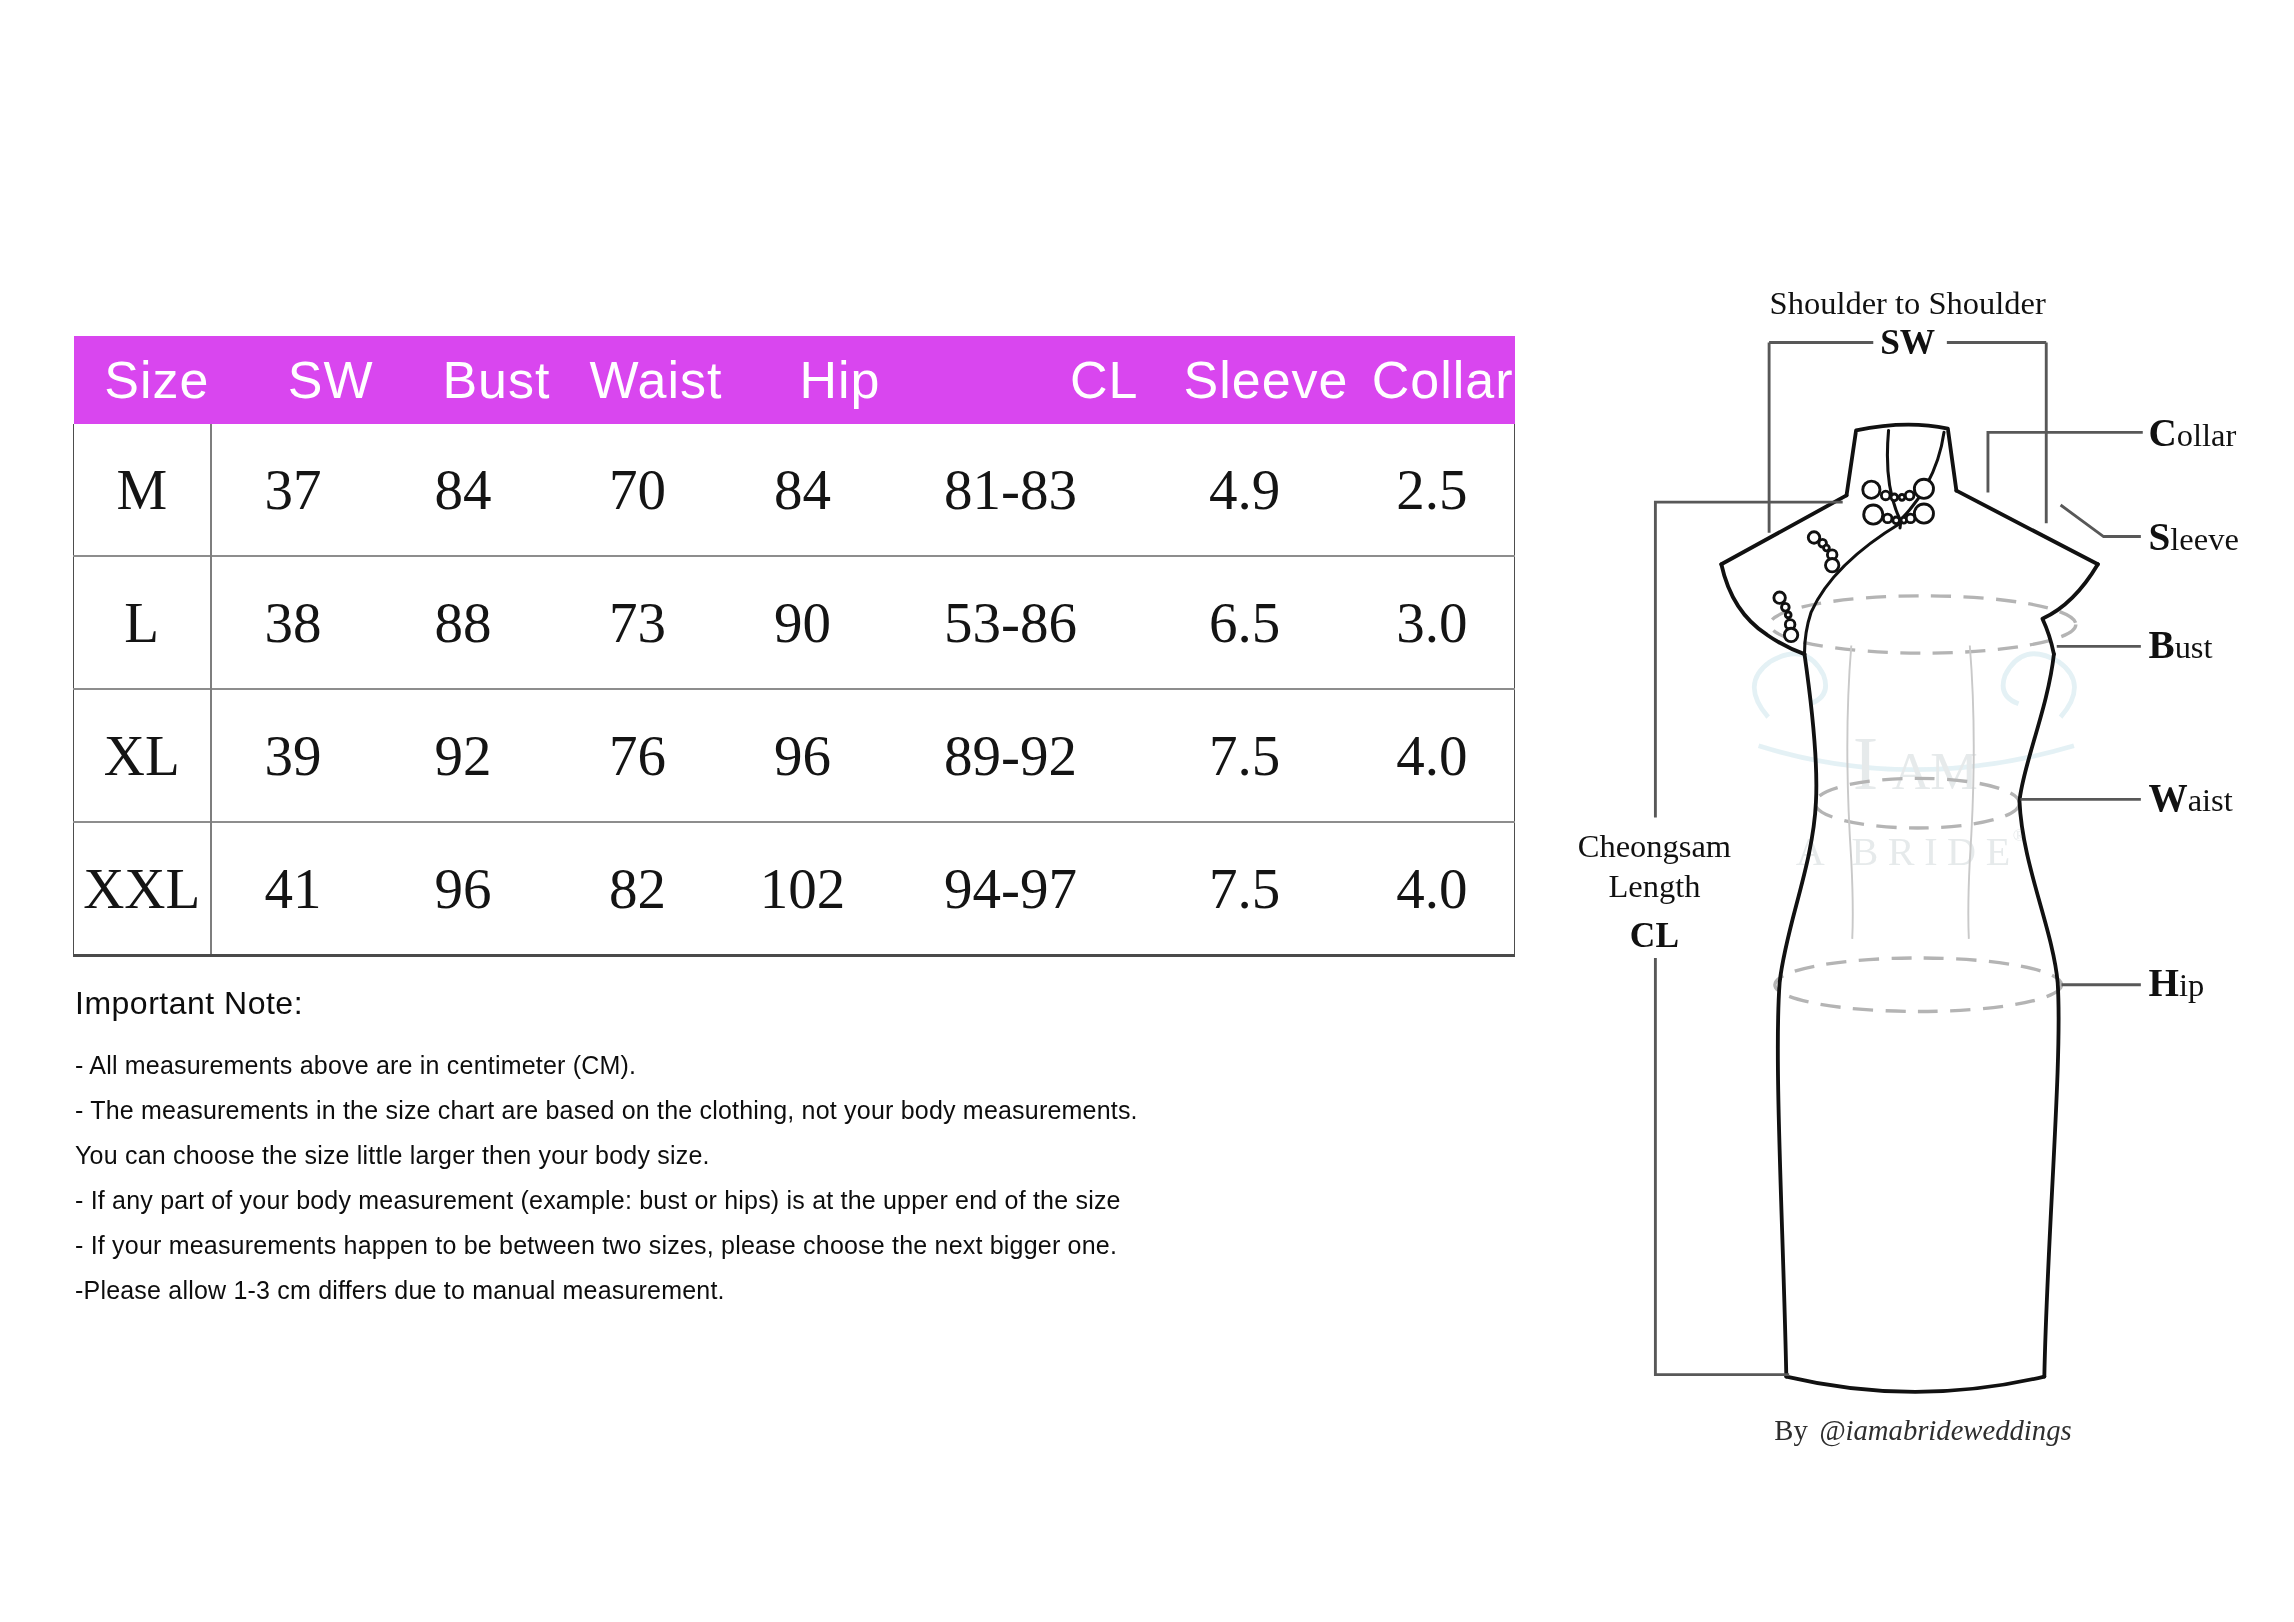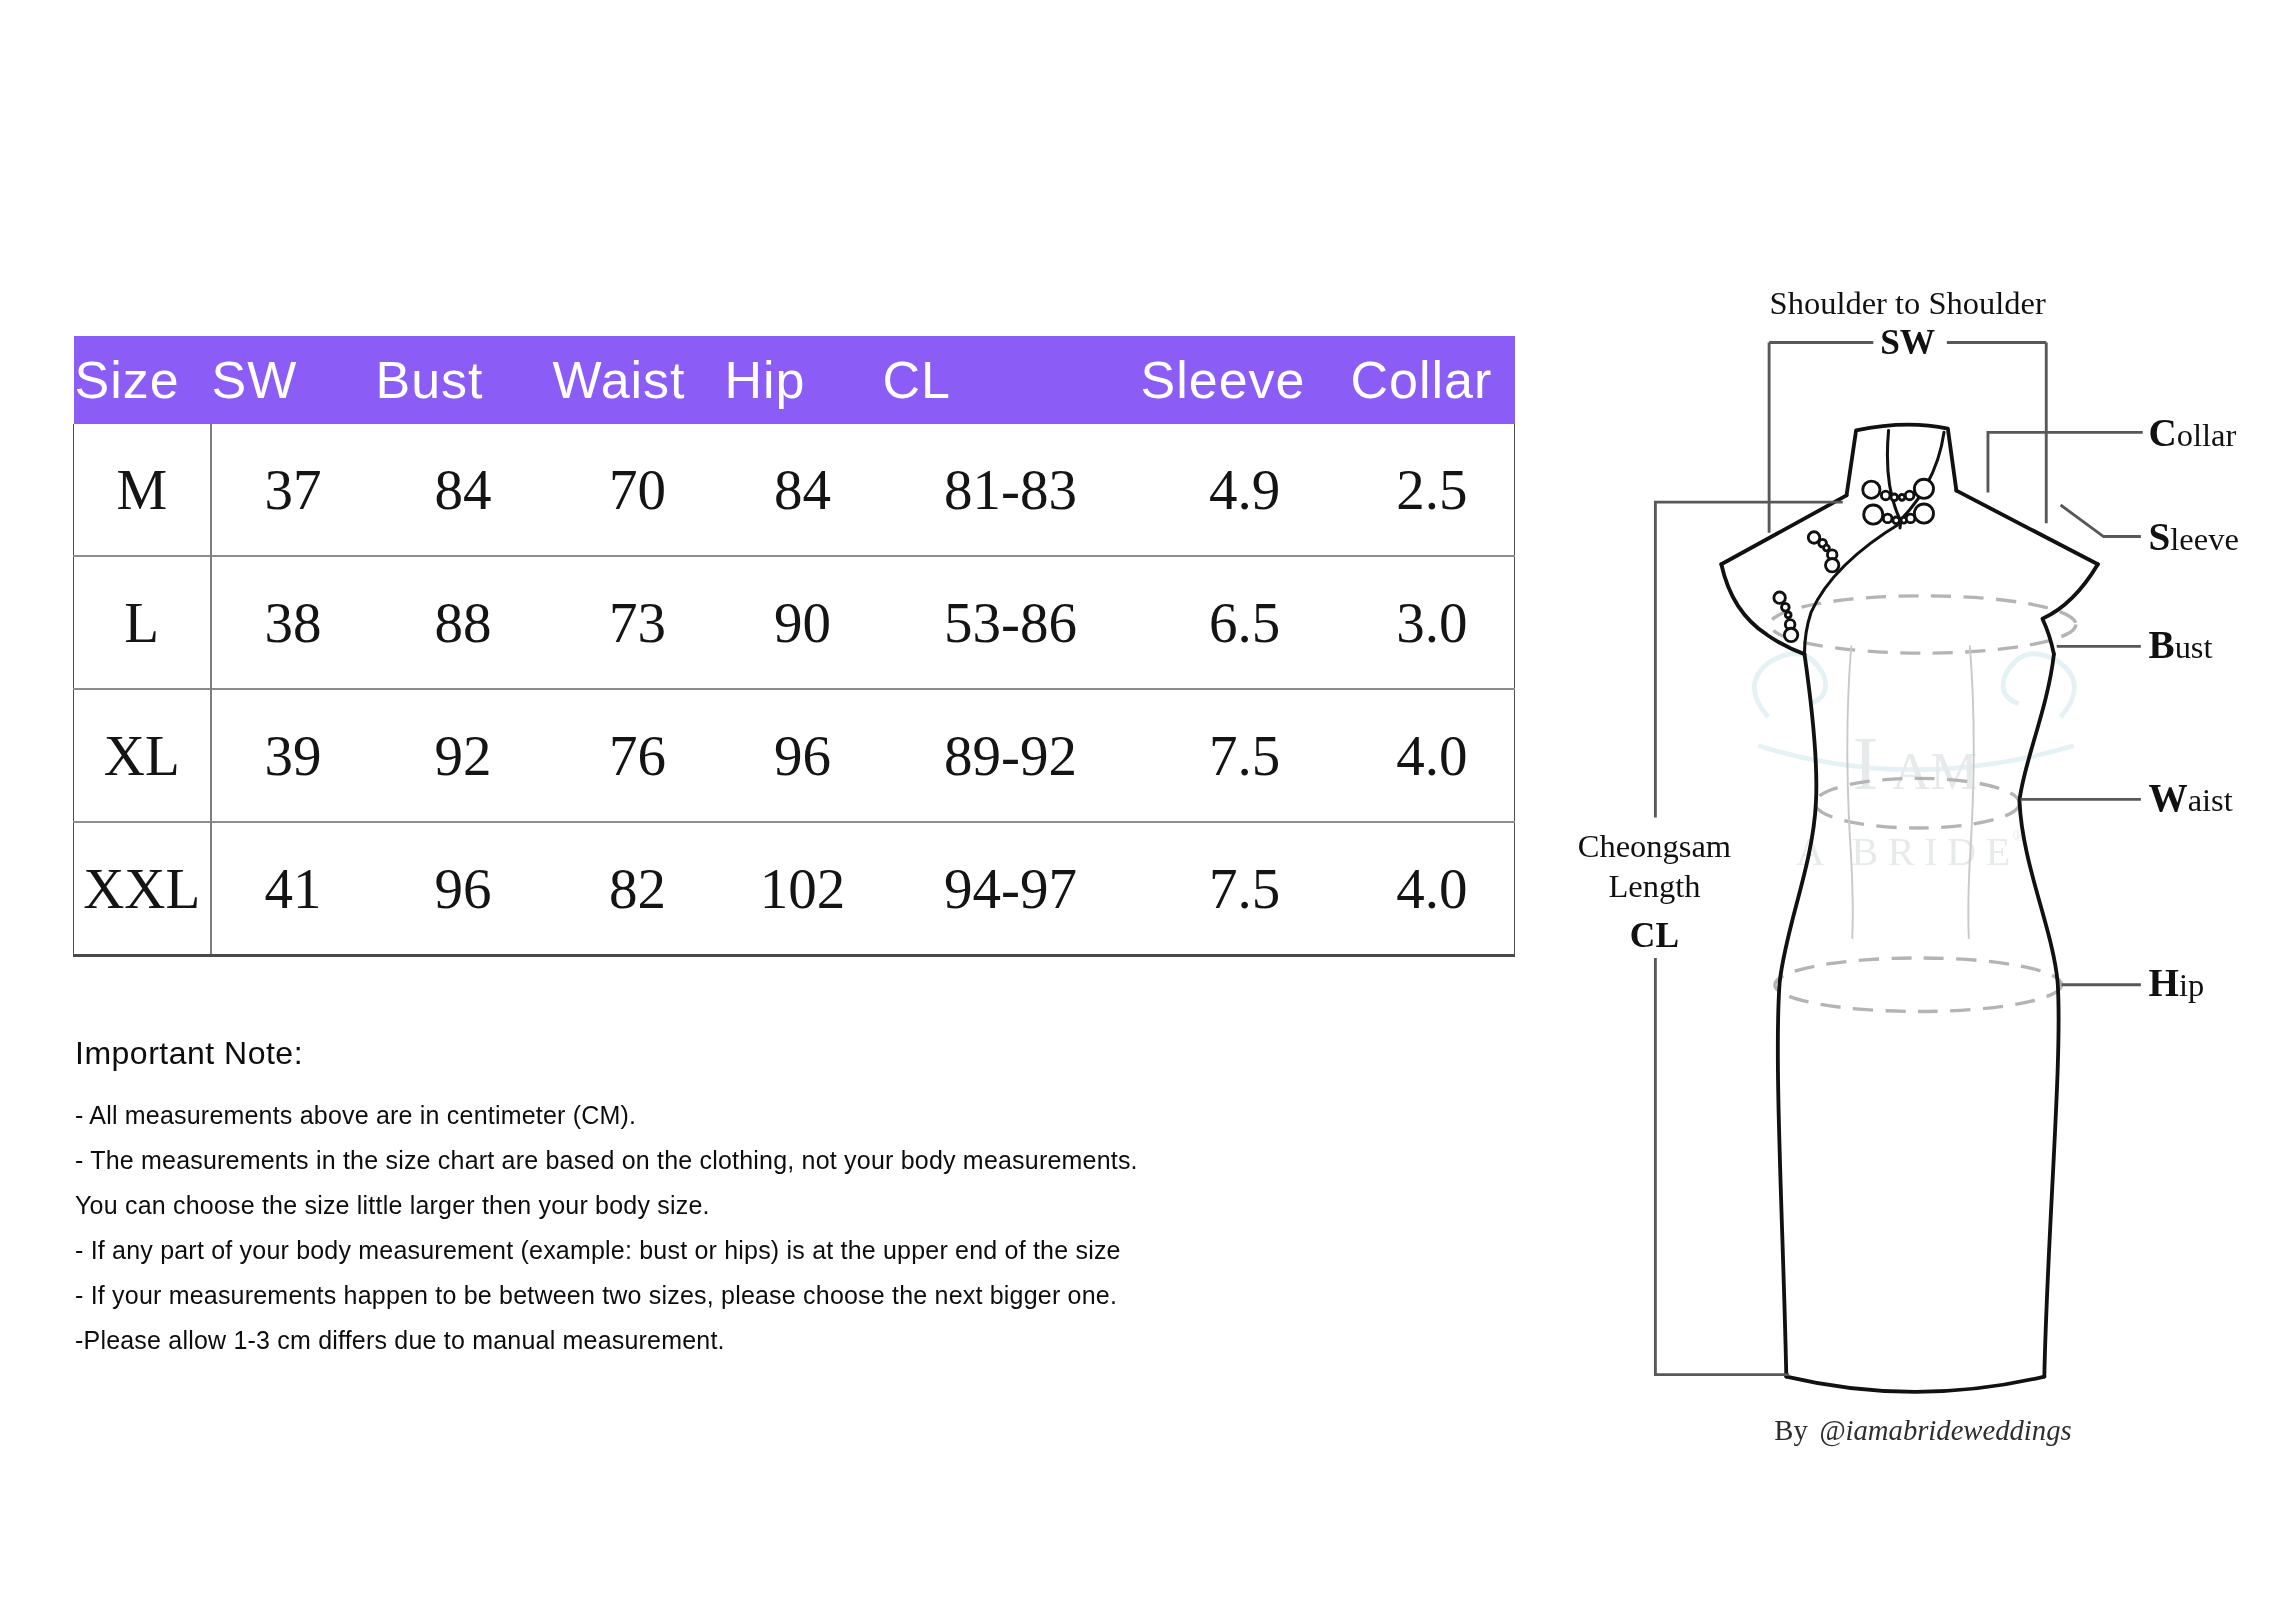--- a/index.html
+++ b/index.html
@@ -7,36 +7,36 @@
     position:relative; width:2294px; height:1622px; background:#ffffff;
     font-family:"Liberation Sans", sans-serif; overflow:hidden;
   }
 
   
   table.size-table {
     position:absolute; left:73px; top:336px; width:1441px;
     border-collapse:collapse; table-layout:fixed;
   }
   table.size-table thead th {
-    background:#8b5cf6; color:#ffffff; height:86px;
-    font-weight:400; font-size:52px; text-align:left;
+    background:#d946ef; color:#ffffff; height:86px;
+    font-weight:400; font-size:52px; text-align:right;
     font-family:"Liberation Sans", sans-serif; letter-spacing:1px;
   }
   table.size-table tbody td {
     height:129px; text-align:center; vertical-align:middle;
     font-family:"Liberation Serif", serif; font-size:57px; color:#141414;
     border-top:2.9px solid #8d8d8d; background:#ffffff;
   }
   table.size-table tbody tr:first-child td { border-top:none; }
   table.size-table tbody td:first-child  { border-left:1.9px solid #4d4d4d; border-right:2.9px solid #7e7e7e; }
   table.size-table tbody td:last-child   { border-right:1.9px solid #4d4d4d; }
   table.size-table tbody tr:last-child td{ border-bottom:3.8px solid #4a4a4a; }
 
   
-  .notes { position:absolute; left:75px; top:1035px; width:1491px; color:#0d0d0d; }
+  .notes { position:absolute; left:75px; top:985px; width:1491px; color:#0d0d0d; }
   .notes-heading {
     font-size:32px; font-family:"Liberation Sans", sans-serif;
     margin-bottom:21px; letter-spacing:0.5px;
   }
   .note-line {
     font-size:25px; line-height:45px; white-space:nowrap; letter-spacing:0.2px;
   }
 
   
   svg.diagram { position:absolute; left:1529px; top:268px; }

